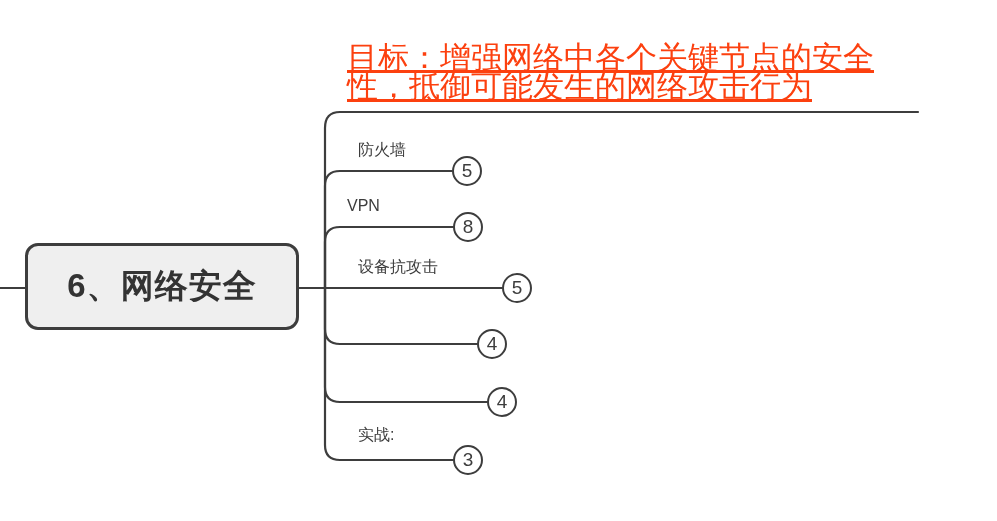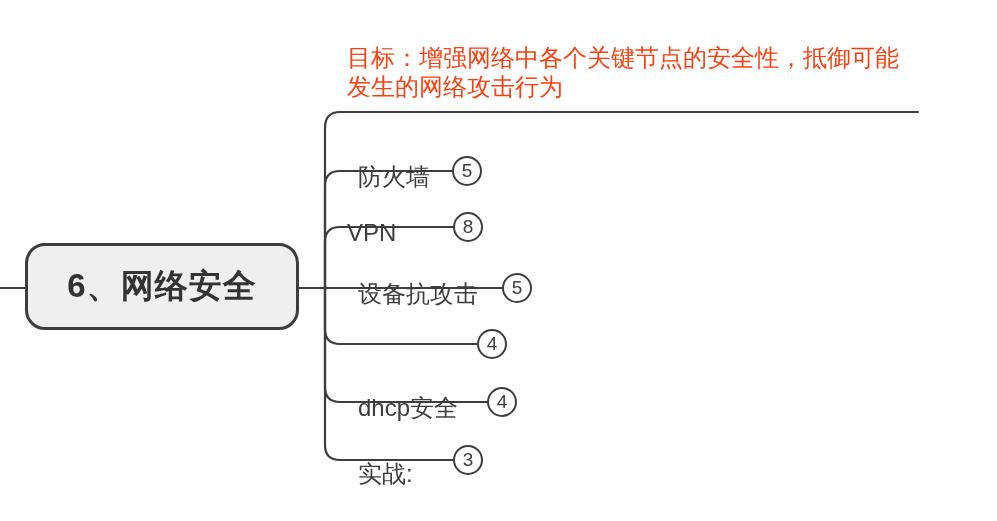--- a/index.html
+++ b/index.html
@@ -31,67 +31,67 @@
     stroke:var(--line);
     stroke-width:2.2;
     stroke-linecap:round;
   }
   .root-topic{
     position:absolute;
     left:25px;top:243px;
     width:274px;height:87px;
     background:var(--node-fill);
     border:3px solid var(--node-border);
-    border-radius:20px;
+    border-radius:13px;
     display:flex;align-items:center;justify-content:center;
     cursor:pointer;
   }
   .root-topic-label{
     font-size:33px;
     font-weight:700;
     color:#333333;
     letter-spacing:1px;
     white-space:nowrap;
   }
   .note-topic{
     position:absolute;
     left:347px;top:43px;
     width:568px;
-    font-size:24px;
+    font-size:31px;
     line-height:29px;
     color:var(--note);
     cursor:pointer;
+    text-decoration:underline;
   }
   .branch-label{
     position:absolute;
-    font-size:24px;
+    font-size:16px;
     line-height:30px;
     color:var(--text);
     white-space:nowrap;
     cursor:pointer;
-    margin-top:27px;
   }
   .badge{
     position:absolute;
     width:30px;height:30px;
     background:var(--badge-fill);
     border:2px solid var(--line);
     border-radius:50%;
     display:flex;align-items:center;justify-content:center;
     font-size:19px;
     color:var(--line);
     cursor:pointer;
   }
   
   .pos-b0{left:358px;top:135px;}
   .pos-b1{left:347px;top:191px;}
   .pos-b2{left:358px;top:252px;}
   .pos-b3{left:358px;top:308px;}
   .pos-b4{left:358px;top:366px;}
-  .pos-b5{left:358px;top:432px;}
+  .pos-b5{left:358px;top:420px;}
   
   .pos-c0{left:452px;top:156px;}
   .pos-c1{left:453px;top:212px;}
   .pos-c2{left:502px;top:273px;}
   .pos-c3{left:477px;top:329px;}
   .pos-c4{left:487px;top:387px;}
   .pos-c5{left:453px;top:445px;}
 </style>
 </head>
 <body>
@@ -120,19 +120,18 @@
   <div class="badge pos-c0">5</div>
 
   <div class="branch-label pos-b1">VPN</div>
   <div class="badge pos-c1">8</div>
 
   <div class="branch-label pos-b2">设备抗攻击</div>
   <div class="badge pos-c2">5</div>
 
   <div class="badge pos-c3">4</div>
 
-  <div class="branch-label pos-b4">dhcp安全</div>
   <div class="badge pos-c4">4</div>
 
   <div class="branch-label pos-b5">实战:</div>
   <div class="badge pos-c5">3</div>
 
 </div>
 
 </body></html>

